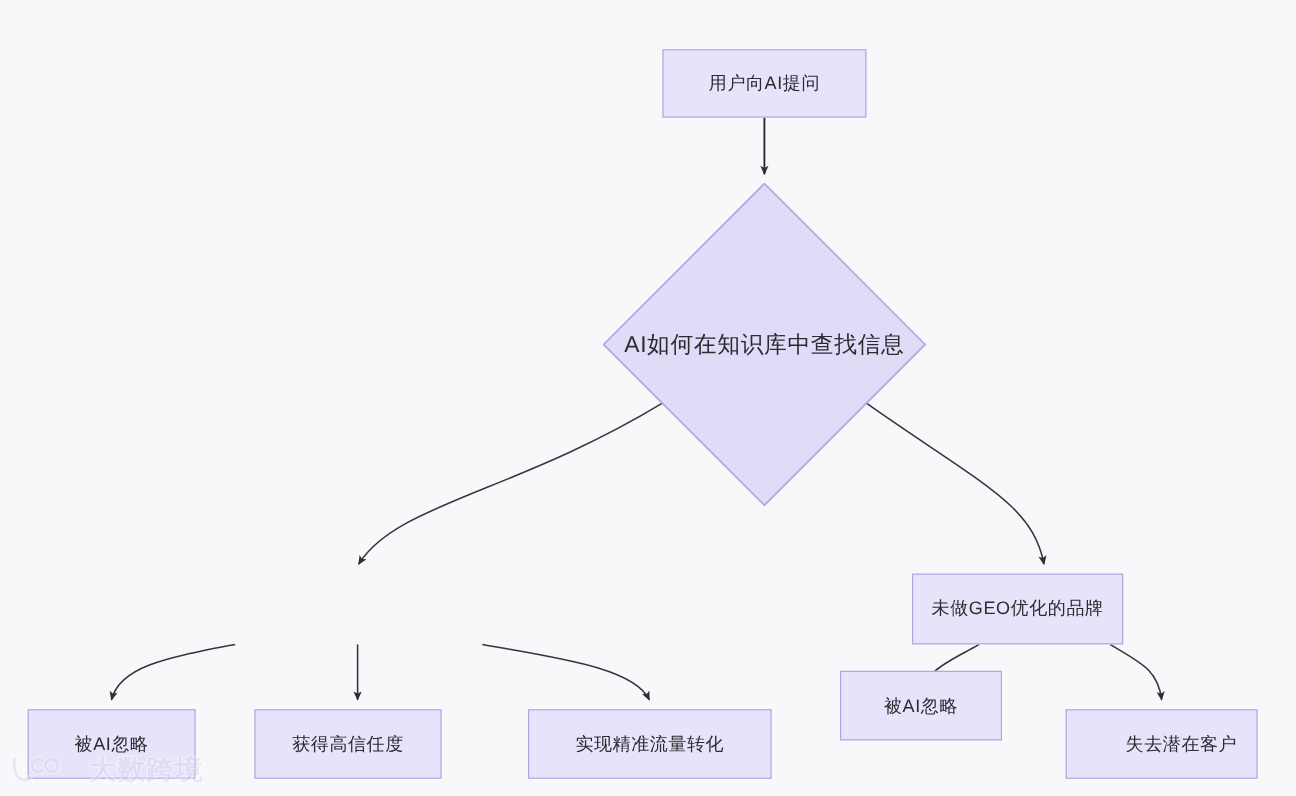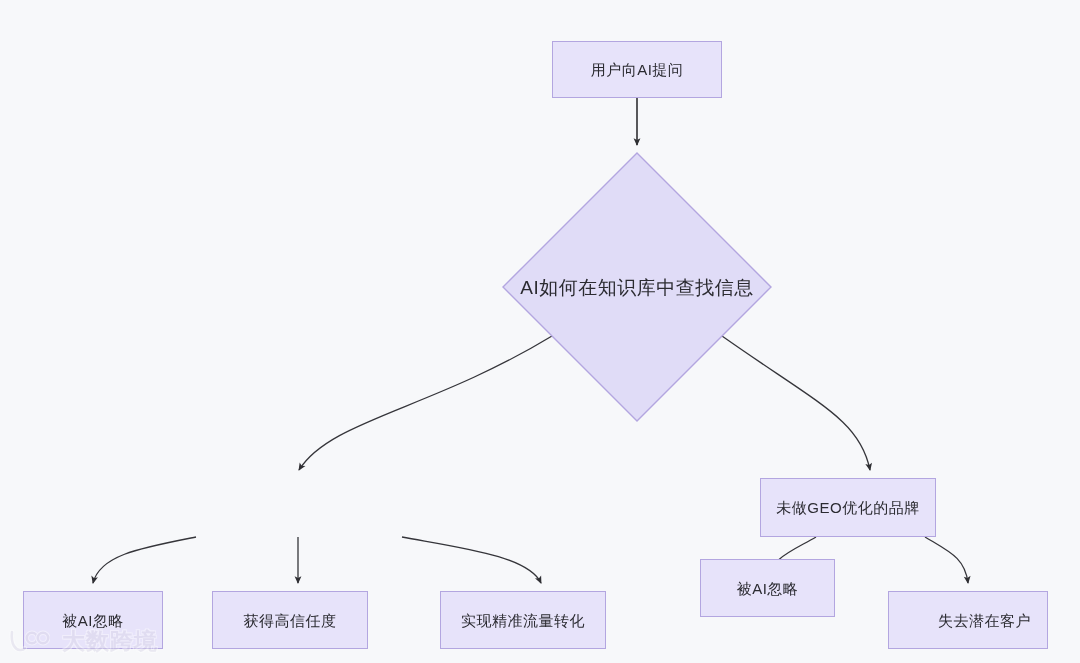--- a/index.html
+++ b/index.html
@@ -68,21 +68,21 @@
     font-size: 19px;
     letter-spacing: 0.5px;
     white-space: nowrap;
   }
   #watermark {
     position: absolute;
     left: 8px;
     bottom: 6px;
     display: flex;
     align-items: center;
-    gap: 12px;
+    gap: 24px;
     opacity: 0.42;
     z-index: 3;
     user-select: none;
   }
   #watermark .wm-text {
     font-size: 23px;
     font-weight: bold;
     color: #d8d4e6;
     letter-spacing: 1px;
     text-shadow:
@@ -140,21 +140,21 @@
   </div>
 
   <div class="node" style="left:23px; top:591px; width:140px; height:58px;">
     <span class="node-label">被AI忽略</span>
   </div>
 
   <div class="node" style="left:212px; top:591px; width:156px; height:58px;">
     <span class="node-label">获得高信任度</span>
   </div>
 
-  <div class="node" style="left:440px; top:591px; width:166px; height:58px;">
+  <div class="node" style="left:440px; top:591px; width:203px; height:58px;">
     <span class="node-label">实现精准流量转化</span>
   </div>
 
   <div class="node" style="left:700px; top:559px; width:135px; height:58px;">
     <span class="node-label">被AI忽略</span>
   </div>
 
   <div class="node" style="left:888px; top:591px; width:160px; height:58px;padding-left:33px;">
     <span class="node-label">失去潜在客户</span>
   </div>

